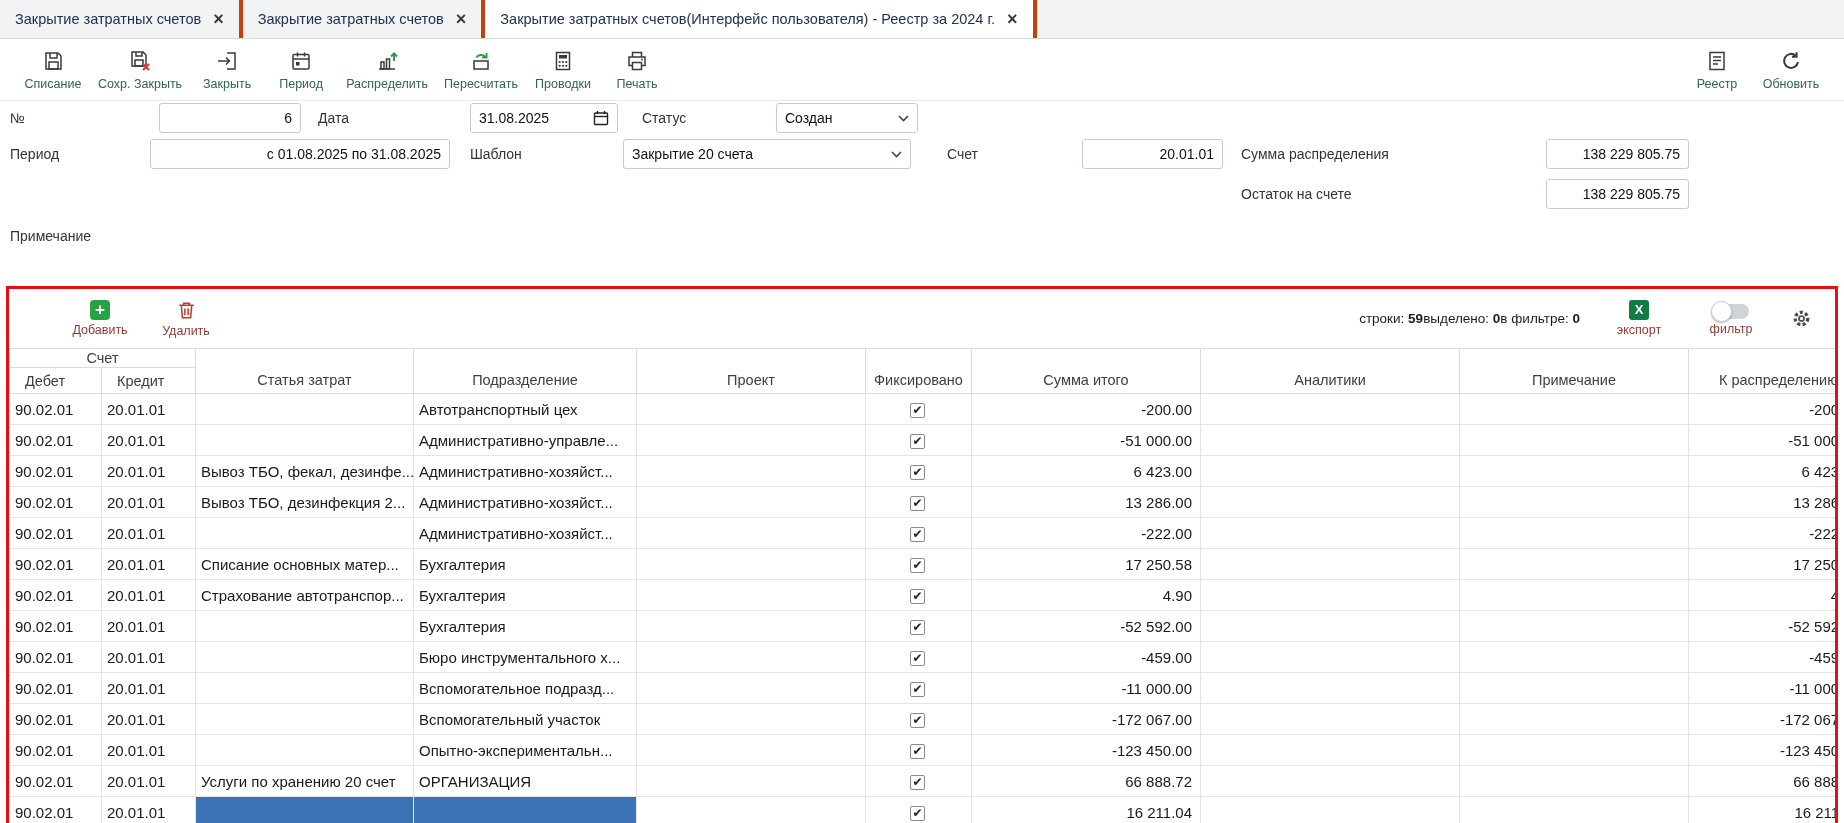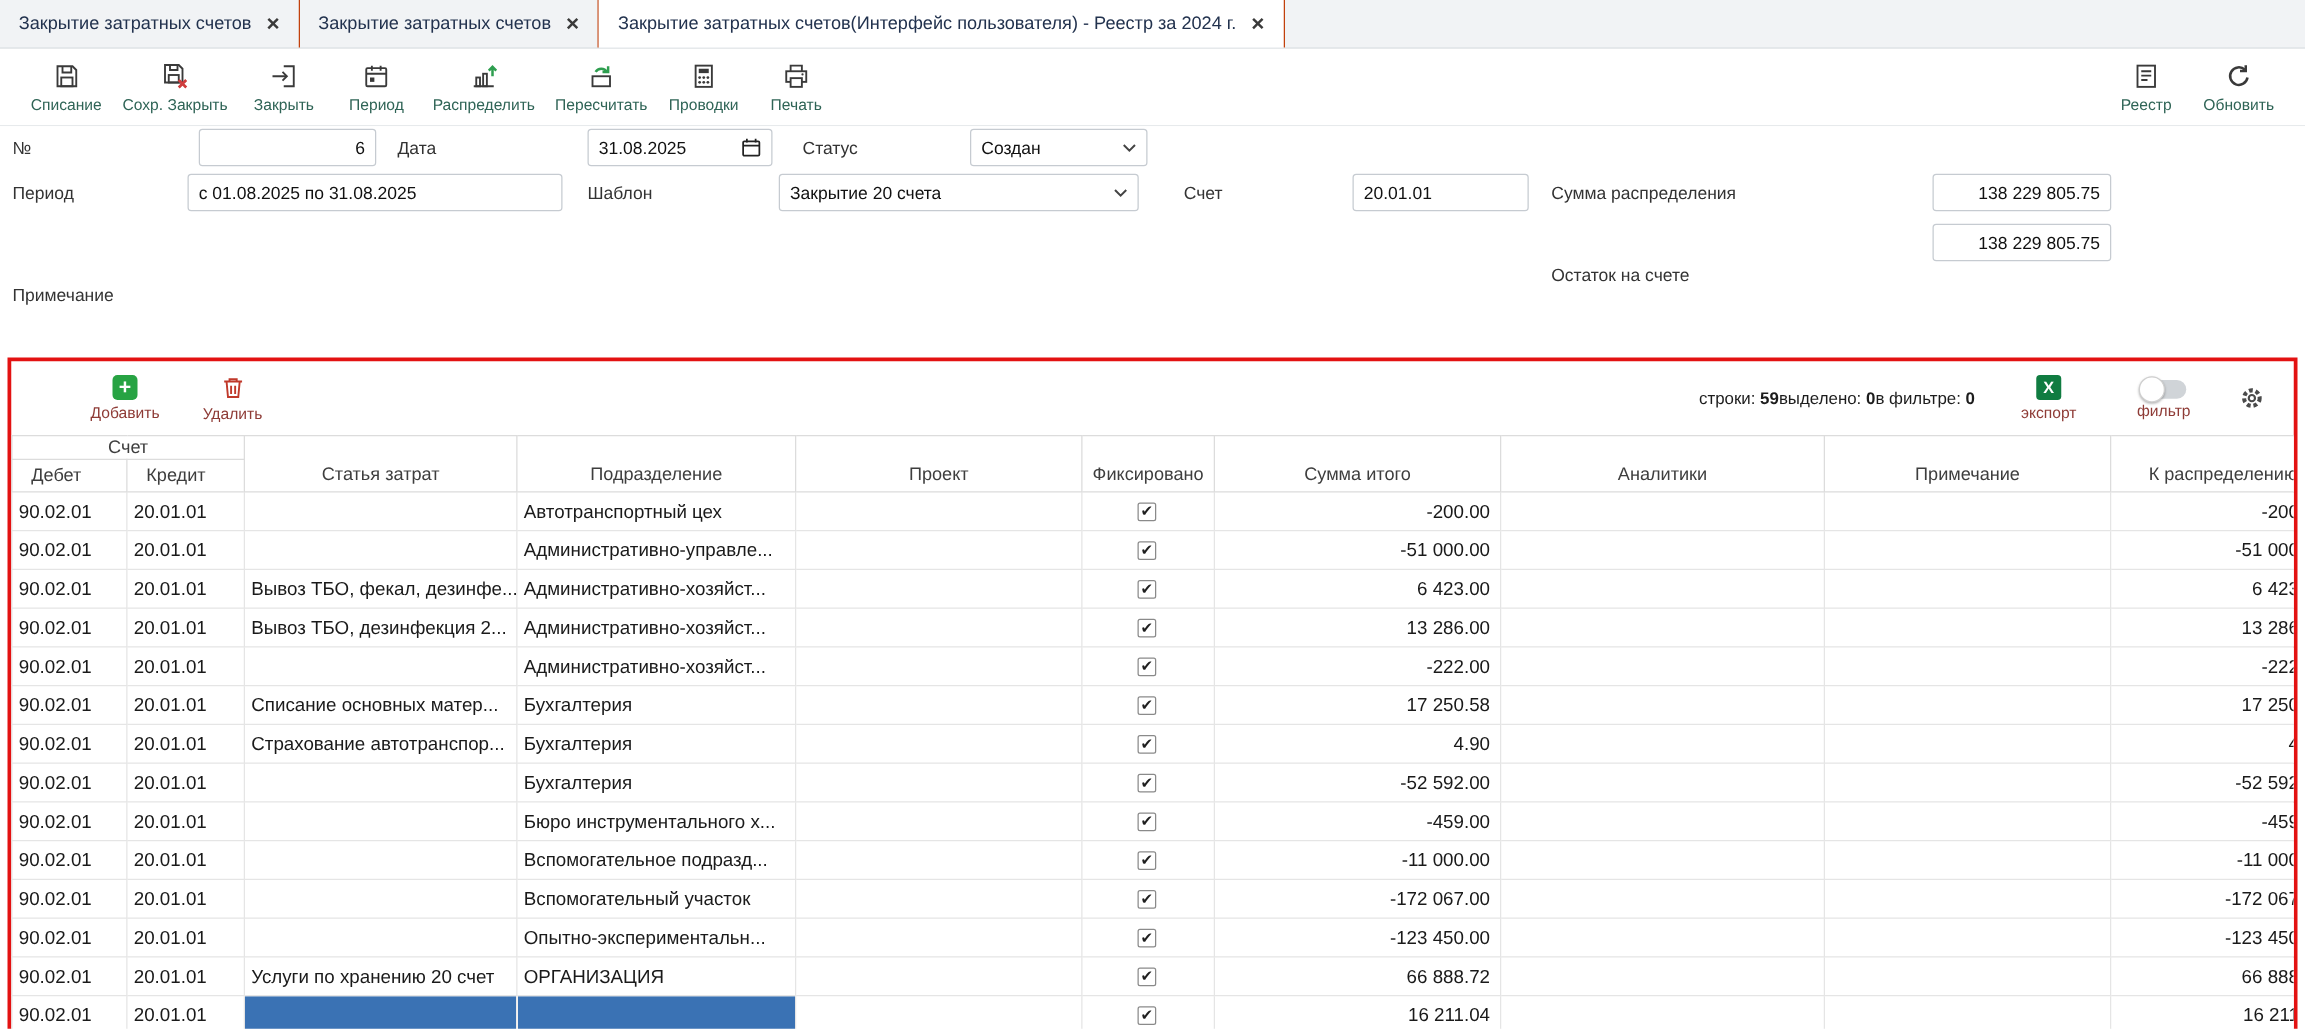--- a/index.html
+++ b/index.html
@@ -1,40 +1,40 @@
 <!DOCTYPE html>
 <html><head>
 <meta charset="utf-8">
 <style>
   * { box-sizing: border-box; margin: 0; padding: 0; }
   html,body { width:1844px; height:823px; overflow:hidden; background:#fff;
     font-family:"Liberation Sans", sans-serif; color:#1a1a1a; position:relative; }
 
   
   .tabbar { display:flex; height:39px; background:#f1f3f5; border-bottom:1px solid #d6dbdf; }
-  .tab { display:flex; align-items:center; gap:12px; padding:0 15px; border-right:1px solid #c2410c;
+  .tab { display:flex; align-items:center; gap:12px; padding:0 15px; border-right:4px solid #c2410c;
          font-size:14.5px; color:#22324e; cursor:default; white-space:nowrap; }
   .tab.active { background:#ffffff; }
   .tab-close { font-size:18px; line-height:1; color:#3a3a3a; font-weight:bold; }
 
   
   .toolbar { height:62px; display:flex; align-items:center; justify-content:space-between;
              padding:0 16px; border-bottom:1px solid #e7eaec; background:#fff; }
   .tool-group { display:flex; }
   .tool { display:flex; flex-direction:column; align-items:center; justify-content:center;
           gap:3px; min-width:74px; padding:4px 8px; }
   .tool .ticon { height:25px; display:flex; align-items:center; }
   .tool .lbl { font-size:12.5px; color:#2f6456; white-space:nowrap; }
 
   
   .form-area { position:relative; height:185px; background:#fff; }
   .flabel { position:absolute; font-size:14px; color:#333; white-space:nowrap; }
   .finput { position:absolute; height:30px; border:1px solid #c6cbd1; border-radius:3px;
             background:#fff; font:14px "Liberation Sans", sans-serif; color:#111;
-            padding:0 8px; }
+            padding:0 8px;text-align:right; }
   input.finput { outline:none; }
   .num-right { text-align:right; }
   .fselect, .fdate { display:flex; align-items:center; justify-content:space-between; gap:6px; }
   .fselect span, .fdate span { white-space:nowrap; overflow:hidden; }
   textarea.finput { resize:none; padding:6px 8px; line-height:18px; }
 
   
   .grid-section { position:absolute; left:6px; top:286px; width:1832px; height:600px;
                   border:3px solid #e31212; background:#fff; overflow:hidden; }
   .grid-toolbar { height:59px; display:flex; align-items:center; justify-content:space-between;
@@ -250,21 +250,21 @@
         </svg>
     </span>
   </div>
 
   <span class="flabel" style="left:947px; top:45px;">Счет</span>
   <input class="finput" style="left: 1082px; top: 38px; width: 141px;" value="20.01.01">
 
   <span class="flabel" style="left:1241px; top:45px;">Сумма распределения</span>
   <input class="finput num-right" style="left: 1546px; top: 38px; width: 143px;" value="138 229 805.75">
 
-  <span class="flabel" style="left:1241px; top:85px;margin-top:26px;">Остаток на счете</span>
+  <span class="flabel" style="left:1241px; top:85px;">Остаток на счете</span>
   <input class="finput num-right" style="left: 1546px; top: 78px; width: 143px;" value="138 229 805.75">
 
   <span class="flabel" style="left:10px; top:127px;">Примечание</span>
 </div>
 
 <div class="grid-section">
 
   <div class="grid-toolbar">
     <div class="gt-left">
       <div class="gbtn">

